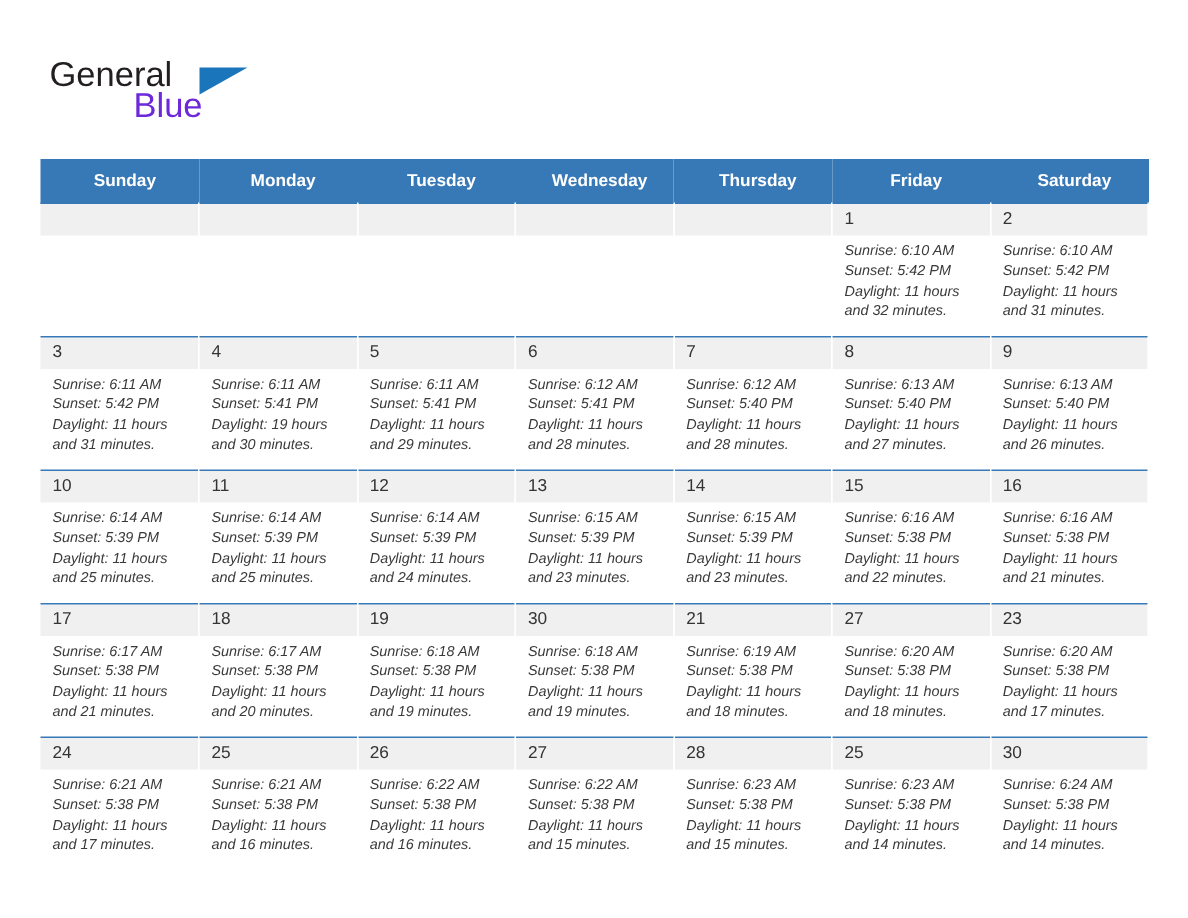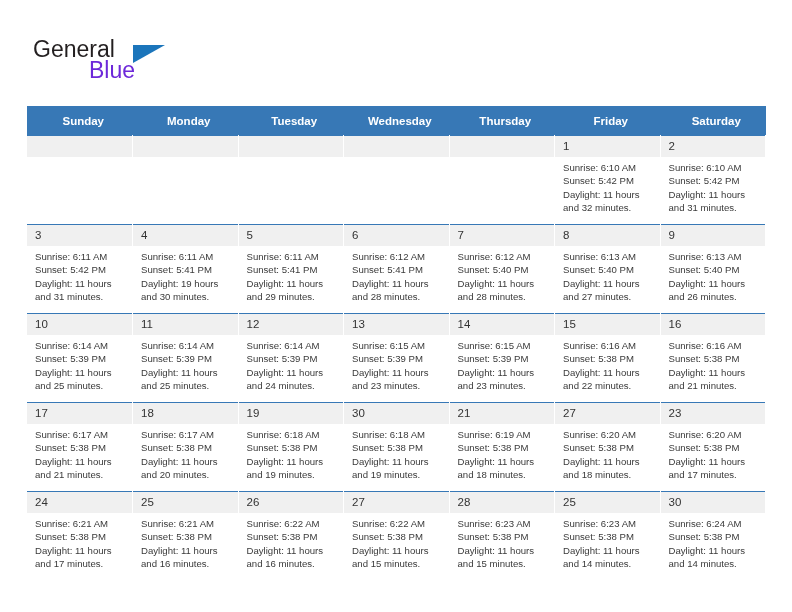--- a/index.html
+++ b/index.html
@@ -119,20 +119,21 @@
     line-height: 13px;
   }
   td.empty .daynum {
     color: transparent;
   }
   .details {
     padding: 4px 6px 0 8px;
     font-size: 9.6px;
     line-height: 13.4px;
     color: #3a3a3a;
+    font-style: italic;
   }
   .details div {
     white-space: nowrap;
   }
   .details .wrap2 {
     white-space: normal;
   }
 </style>
 </head>
 <body>

